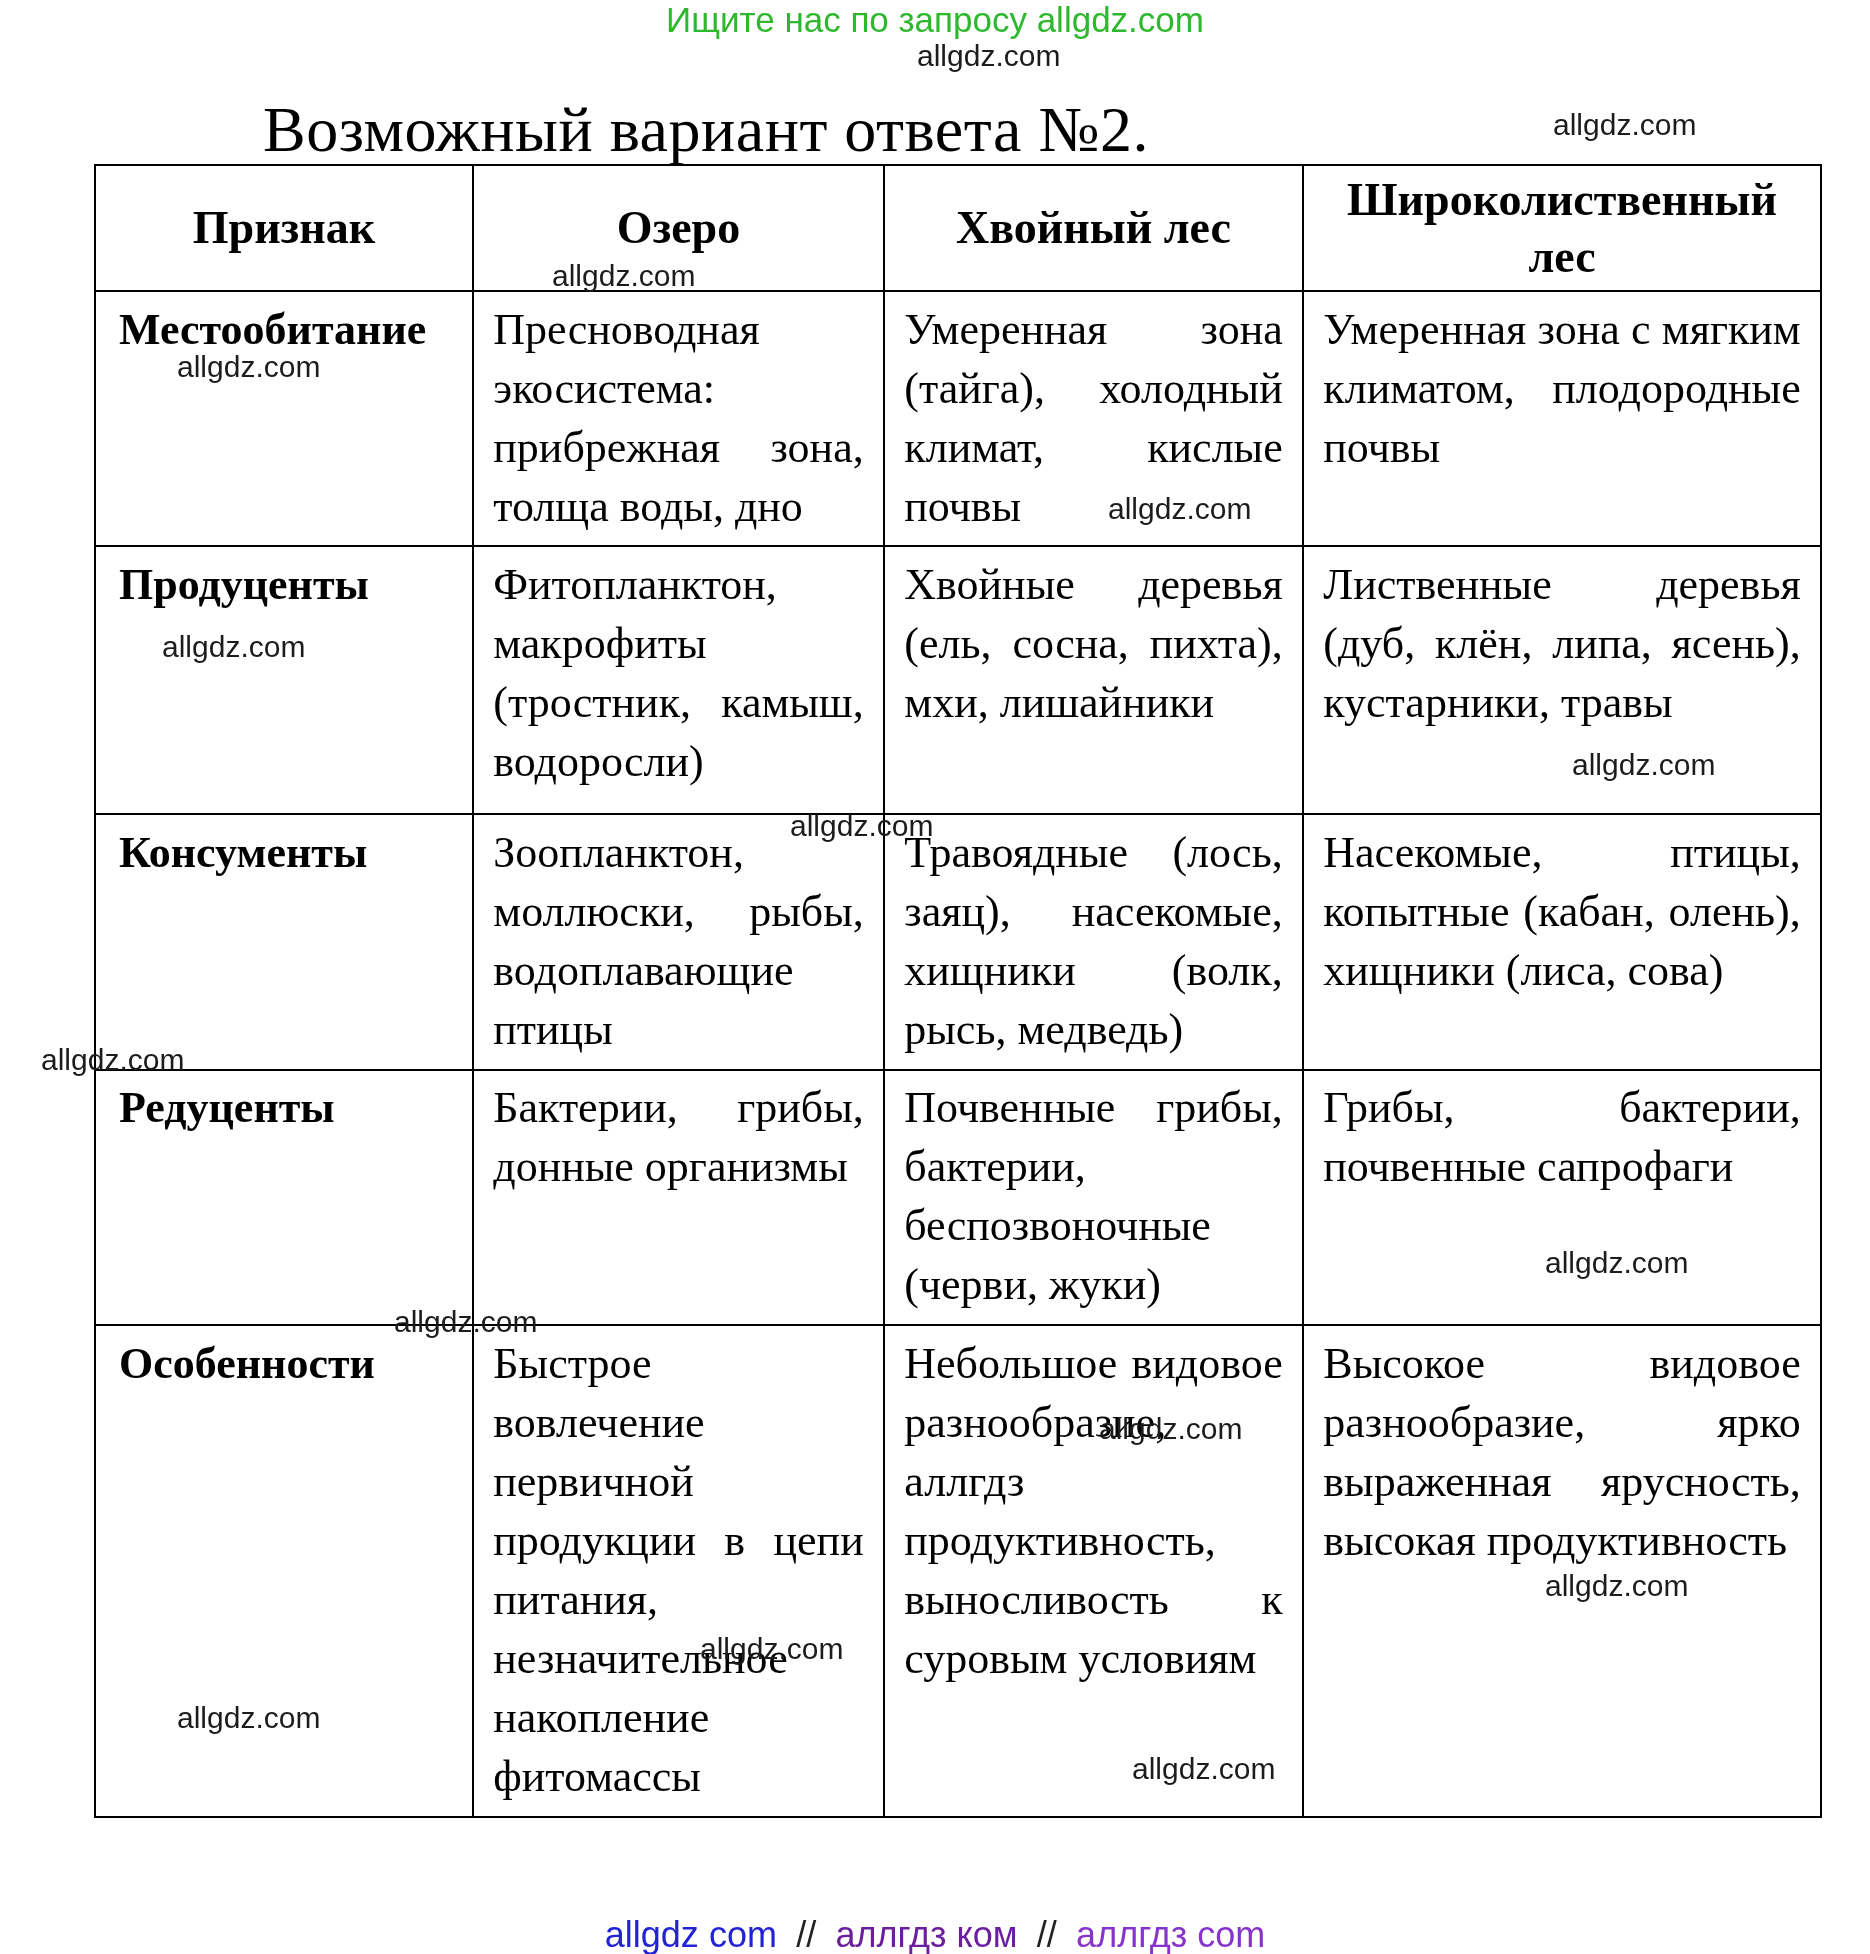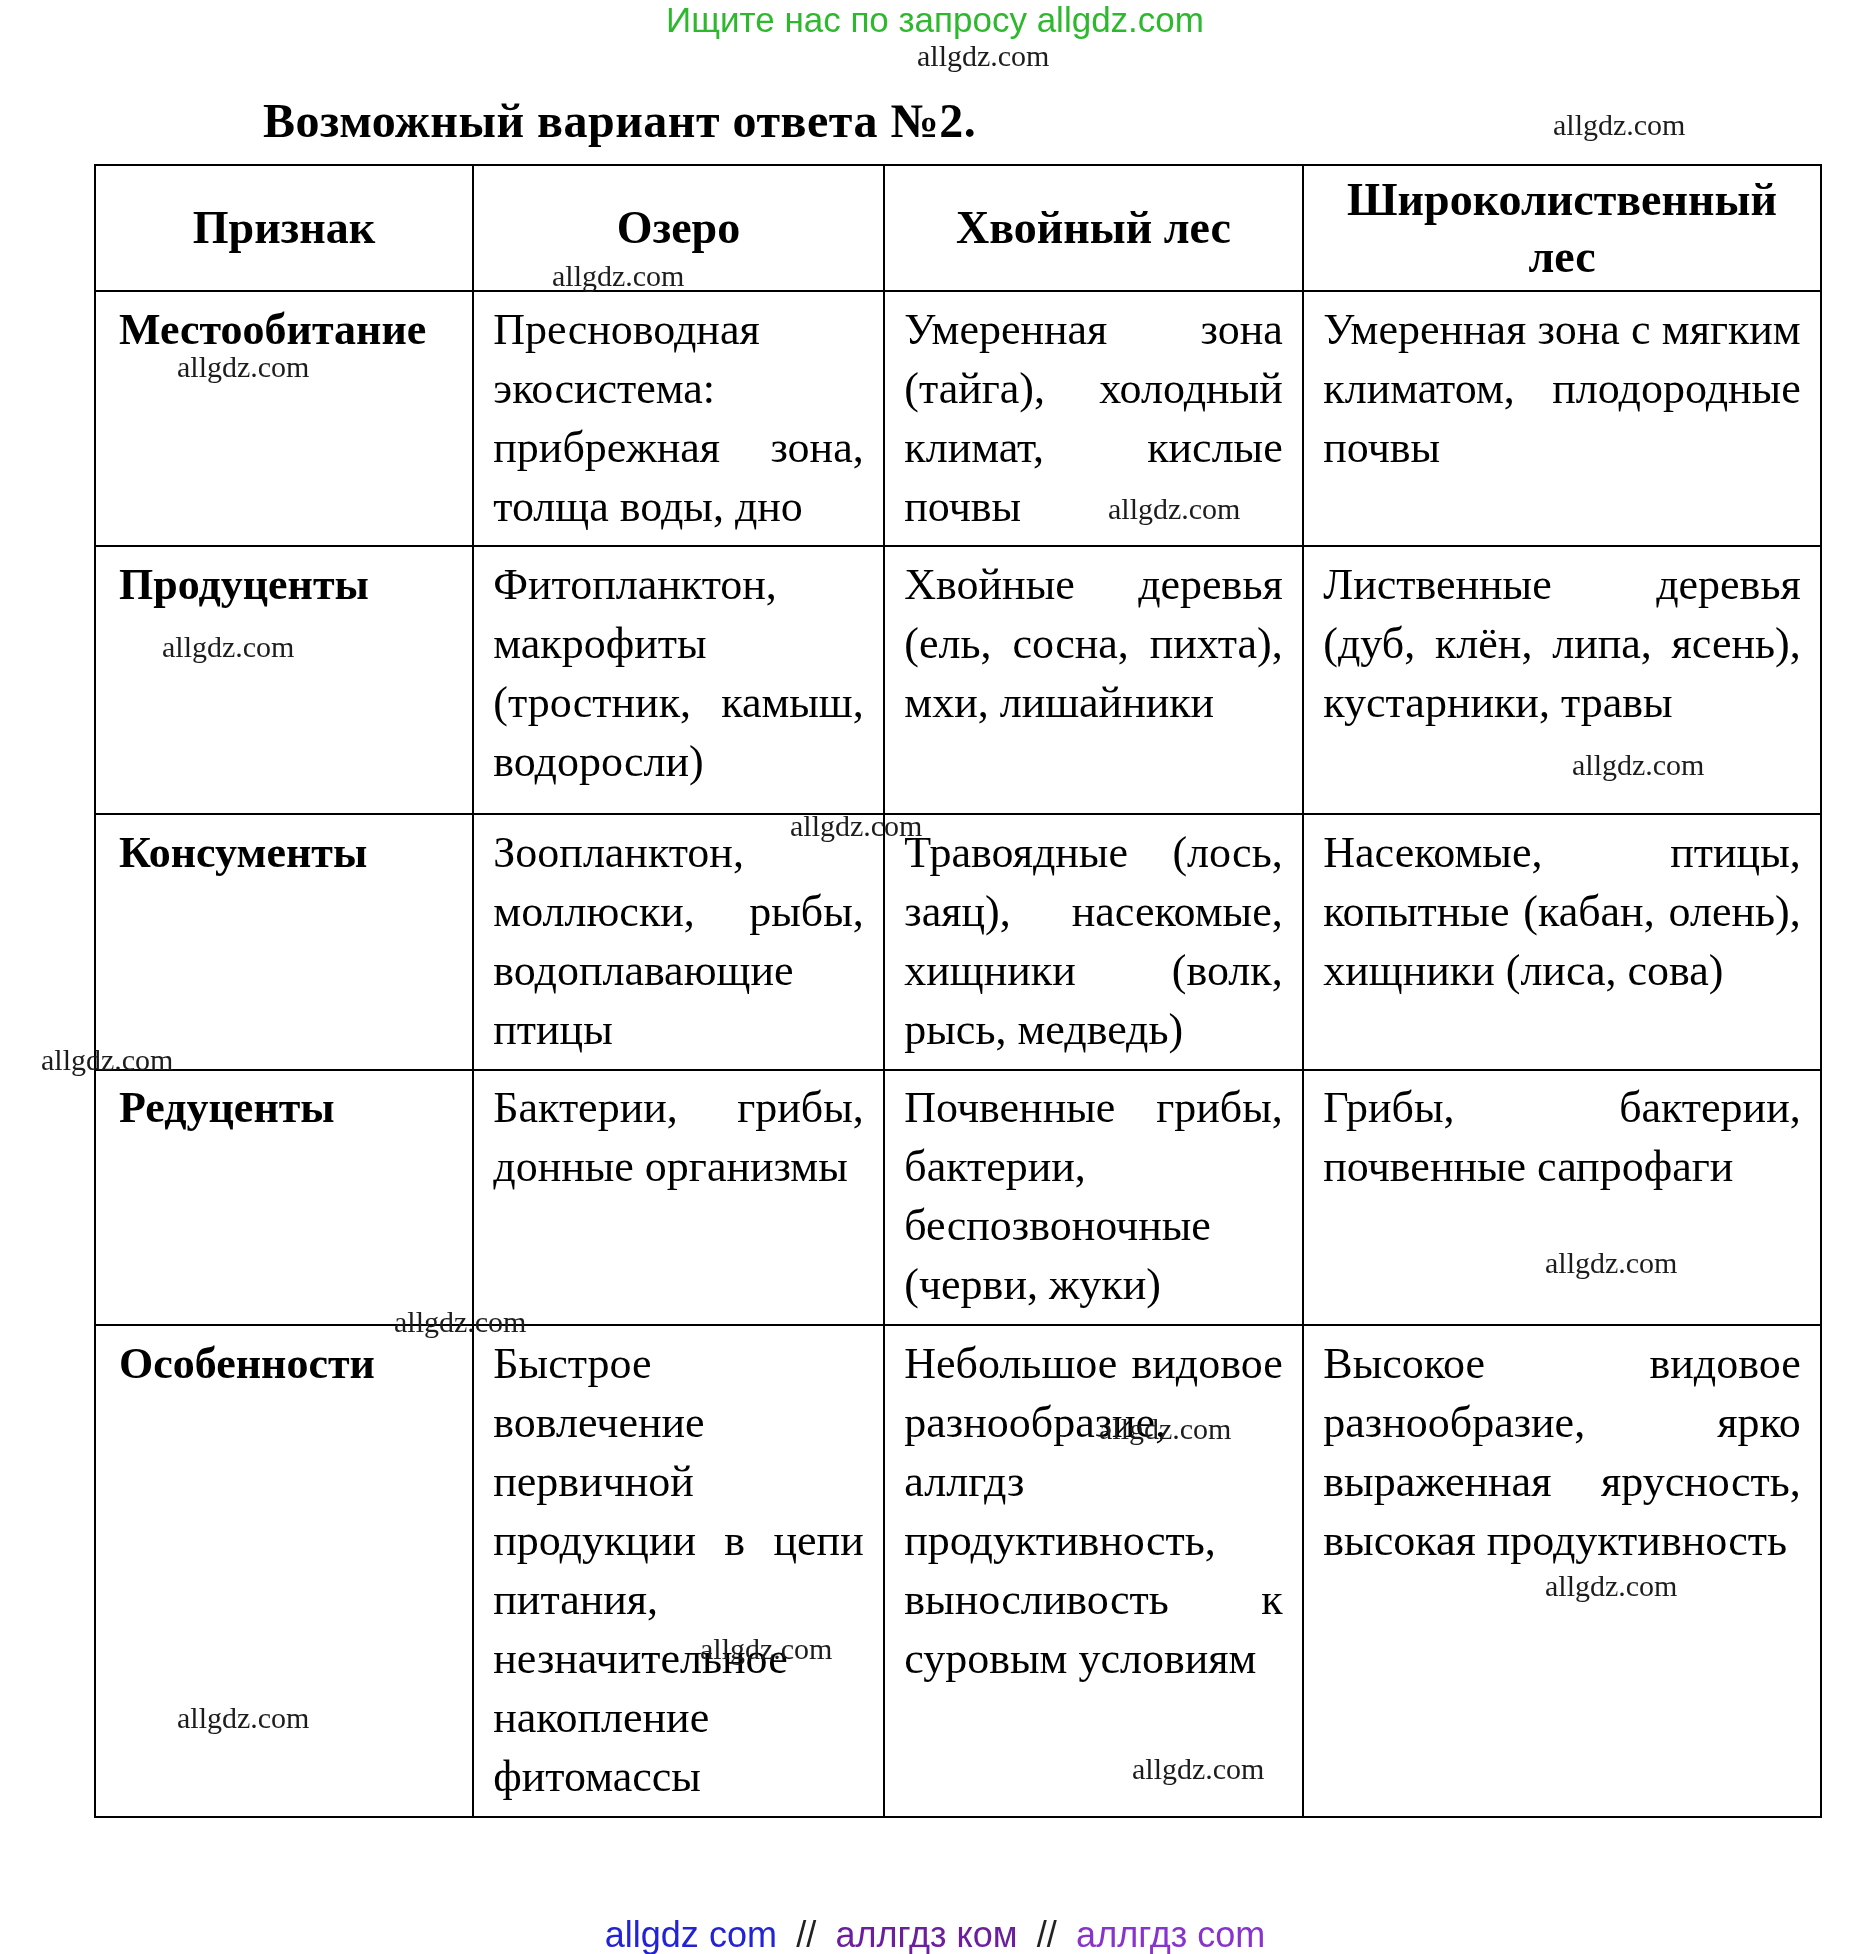--- a/index.html
+++ b/index.html
@@ -13,29 +13,29 @@
   }
   .promo {
     position: absolute; top: 0; left: 0; width: 100%;
     text-align: center;
     font-family: "Liberation Sans", sans-serif;
     font-size: 35px;
     color: #2eb82e;
   }
   .wm {
     position: absolute;
-    font-family: Liberation Serif, serif;
+    font-family: Liberation Sans, sans-serif;
     font-size: 30px;
     color: #1c1c1c;
     white-space: nowrap;
     z-index: 5;
   }
   .title {
     position: absolute; top: 93px; left: 263px;
-    font-size: 48px; font-weight: bold;
+    font-size: 64px; font-weight: normal;
     letter-spacing: 0.5px;
   }
   table.main {
     position: absolute; top: 164px; left: 94px;
     width: 1726px;
     border-collapse: collapse;
     table-layout: fixed;
     background: #fff;
     padding-left: 44px;
   }

